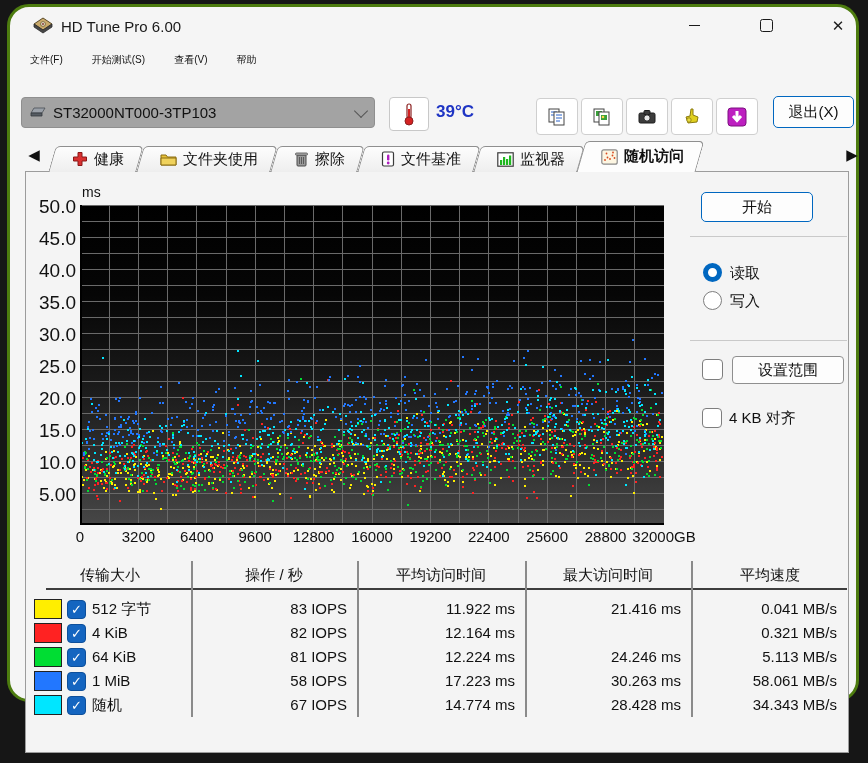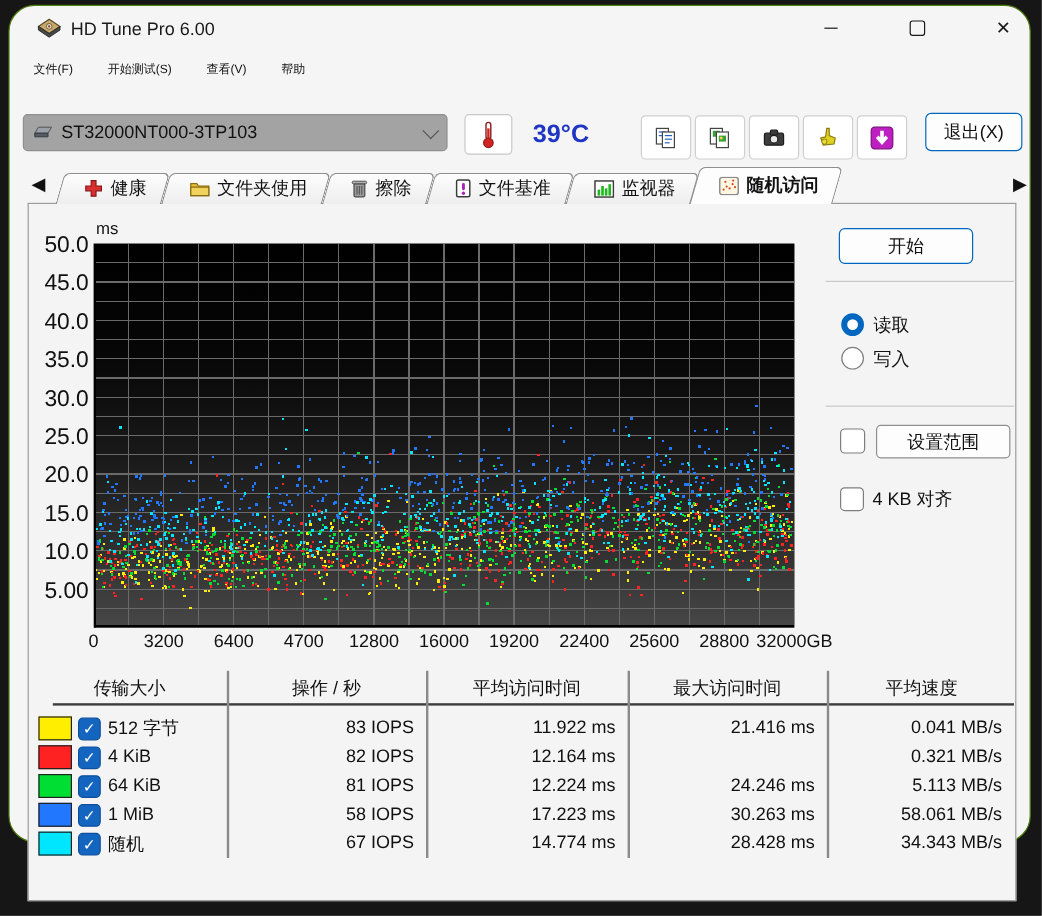--- a/index.html
+++ b/index.html
@@ -1,40 +1,40 @@
 <!DOCTYPE html>
 <html><head>
 <meta charset="utf-8">
 <style>
   html,body{margin:0;padding:0;}
   body{background:#141414;font-family:"Liberation Sans","DejaVu Sans",sans-serif;}
   .stage{position:relative;width:868px;height:763px;background:#161616;overflow:hidden;}
   .window{position:absolute;left:7px;top:4px;width:852px;height:698px;background:#f5f5f5;
-          border:1px solid #4d7c0f;border-radius:22px;box-sizing:border-box;}
+          border:3px solid #4d7c0f;border-radius:22px;box-sizing:border-box;}
   
   .titlebar{position:absolute;left:0;top:0;width:100%;height:40px;}
   .app-icon{position:absolute;left:23px;top:9px;width:20px;height:20px;}
   .title-text{position:absolute;left:51px;top:11px;font-size:15px;color:#191919;}
   .winbtn{position:absolute;top:2px;width:46px;height:32px;display:flex;align-items:center;justify-content:center;cursor:default;}
   .winbtn.min{left:661px;}.winbtn.max{left:733px;}.winbtn.close{left:805px;}
   .glyph-min{width:11px;height:0;border-top:1.6px solid #1a1a1a;}
   .glyph-max{width:11px;height:11px;border:1.4px solid #1a1a1a;border-radius:2.5px;}
   .glyph-close{font-size:15px;color:#1a1a1a;line-height:1;}
   
   .menubar{position:absolute;left:9px;top:41px;height:30px;display:flex;gap:7px;}
   .menu-item{padding:5px 11px;font-size:10px;color:#111;}
   
   .combo{position:absolute;left:11px;top:90px;width:354px;height:31px;background:#a3a3a3;border:1px solid #8f8f8f;
          border-radius:4px;box-sizing:border-box;display:flex;align-items:center;padding:0 8px;gap:7px;}
   .combo-text{font-size:15px;color:#111;flex:1;}
   .combo-chevron{width:9px;height:9px;border-right:1.6px solid #555;border-bottom:1.6px solid #555;
                  transform:rotate(45deg);margin-top:-4px;}
   .thermo-box{position:absolute;left:379px;top:90px;width:40px;height:34px;background:#fff;border:1px solid #c8c8c8;
               border-radius:4px;box-sizing:border-box;display:flex;align-items:center;justify-content:center;}
-  .temp-text{position:absolute;left:436px;top:95px;font-size:21px;font-weight:bold;color:#1f35c4;}
+  .temp-text{position:absolute;left:426px;top:95px;font-size:17px;font-weight:bold;color:#1f35c4;}
   .toolbtns{position:absolute;left:526px;top:91px;display:flex;gap:3px;}
   .toolbtn{width:42px;height:37px;background:#fff;border:1px solid #cfcfcf;border-radius:4px;box-sizing:border-box;
            display:flex;align-items:center;justify-content:center;}
   .exit-btn{position:absolute;left:763px;top:89px;width:81px;height:32px;background:#fdfdfd;border:1.5px solid #0067c0;
             border-radius:5px;box-sizing:border-box;font-size:15px;color:#111;display:flex;align-items:center;justify-content:center;}
   
   .tab-scroll{position:absolute;width:18px;height:18px;font-size:15px;color:#111;display:flex;align-items:center;justify-content:center;}
   .ts-left{left:15px;top:139px;}
   .ts-right{left:833px;top:139px;}
   .tabstrip{position:absolute;left:42px;top:134px;height:31px;display:flex;align-items:flex-end;z-index:3;}
@@ -2727,21 +2727,21 @@
           <div class="ytick" style="left: 4px; top: 184px;">25.0</div>
           <div class="ytick" style="left: 4px; top: 216px;">20.0</div>
           <div class="ytick" style="left: 4px; top: 248px;">15.0</div>
           <div class="ytick" style="left: 4px; top: 280px;">10.0</div>
           <div class="ytick" style="left: 4px; top: 312px;">5.00</div>
         </div>
     <div id="xticks">
           <div class="xtick" style="left: 54px;">0</div>
           <div class="xtick" style="left: 112.4px;">3200</div>
           <div class="xtick" style="left: 170.8px;">6400</div>
-          <div class="xtick" style="left: 229.2px;">4700</div>
+          <div class="xtick" style="left: 229.2px;">9600</div>
           <div class="xtick" style="left: 287.6px;">12800</div>
           <div class="xtick" style="left: 346px;">16000</div>
           <div class="xtick" style="left: 404.4px;">19200</div>
           <div class="xtick" style="left: 462.8px;">22400</div>
           <div class="xtick" style="left: 521.2px;">25600</div>
           <div class="xtick" style="left: 579.6px;">28800</div>
           <div class="xtick" style="left: 638px;">32000GB</div>
         </div>
 
     <div class="start-btn">

